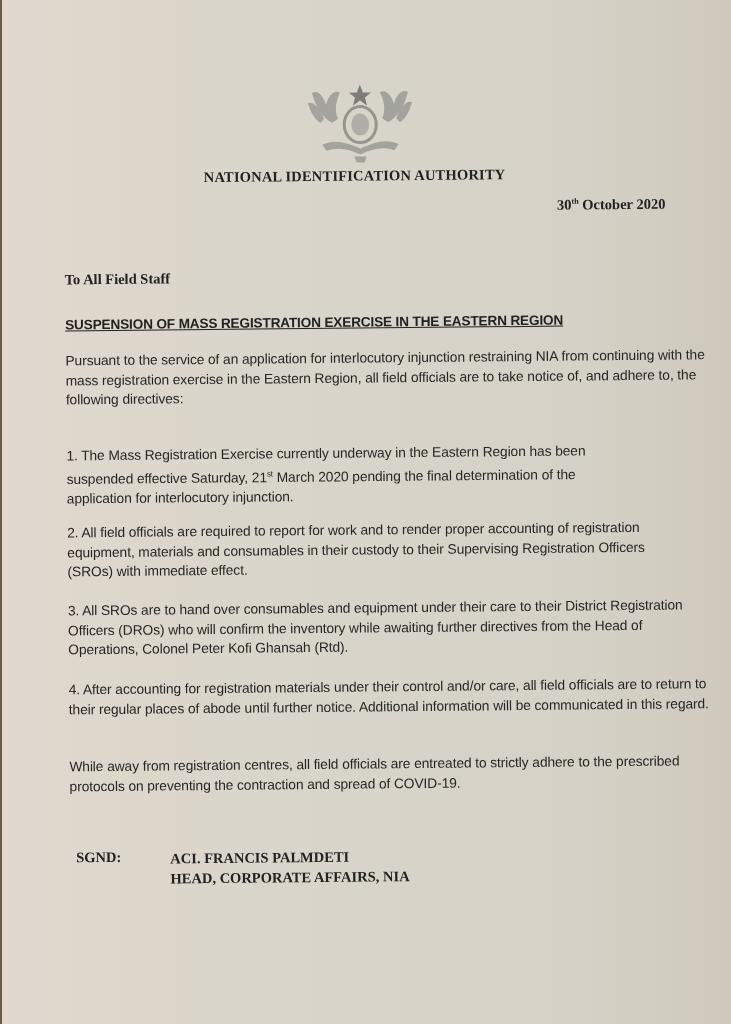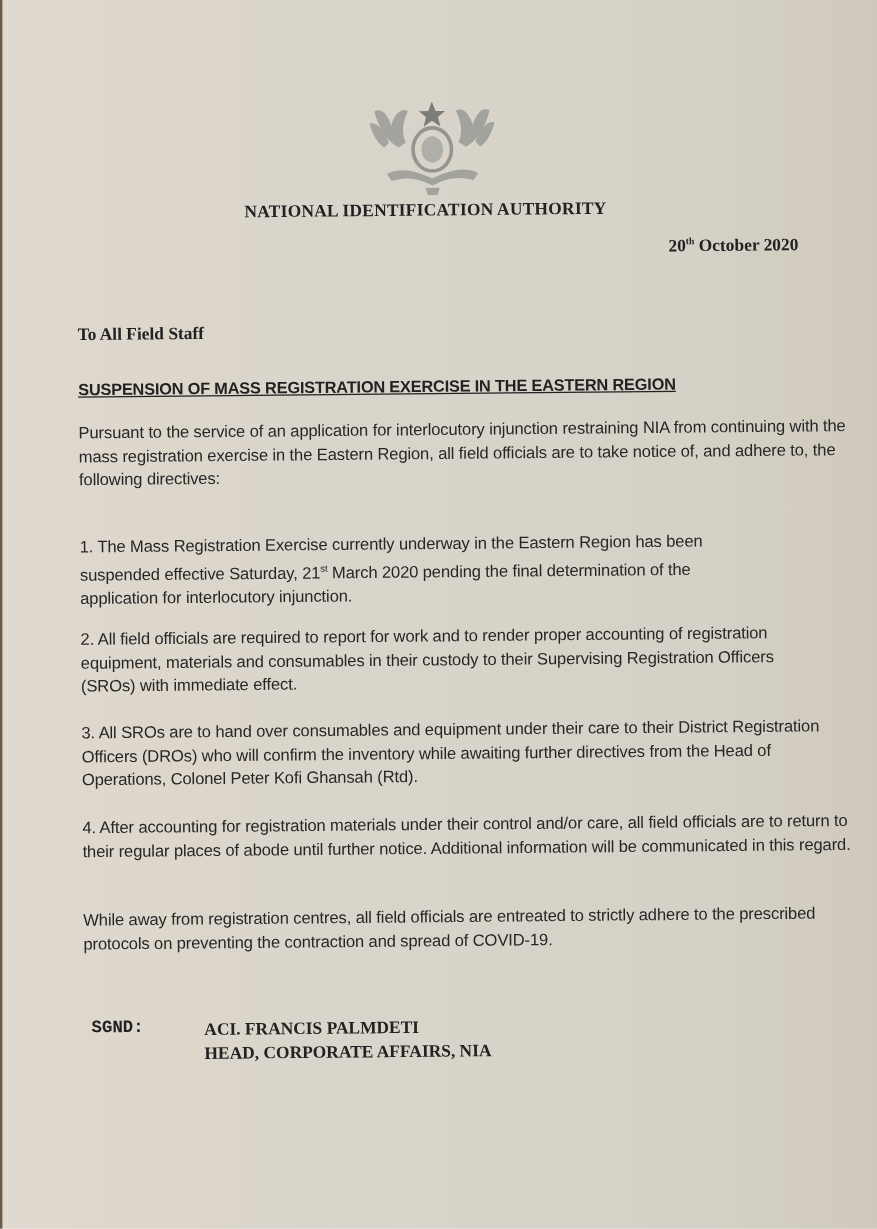--- a/index.html
+++ b/index.html
@@ -11,21 +11,21 @@
   }
   .page { position:absolute; inset:0; transform: rotate(-0.55deg); transform-origin: 0 0; }
   .crest { position:absolute; left:303px; top:82px; width:112px; height:86px; }
   .org { position:absolute; left:202px; top:171px; font-family:"Liberation Serif", serif; font-weight:bold; font-size:14.5px; letter-spacing:0.2px; color:#222; }
   .date { position:absolute; left:555px; top:202px; font-family:"Liberation Serif", serif; font-weight:bold; font-size:14.5px; color:#222; }
   .date sup { font-size:8px; }
   .to { position:absolute; left:62px; top:272px; font-family:"Liberation Serif", serif; font-weight:bold; font-size:14.5px; color:#222; }
   .subject { position:absolute; left:62px; top:318px; font-family:"Liberation Sans", sans-serif; font-weight:bold; font-size:13.6px; text-decoration:underline; color:#222; letter-spacing:-0.15px; }
   .para { position:absolute; left:62px; font-family:"Liberation Sans", sans-serif; font-size:13.8px; line-height:19.5px; color:#262626; width:630px; letter-spacing:-0.1px; }
   .para sup { font-size:8px; }
-  .sig { position:absolute; left:68px; top:850px; font-family:Liberation Mono, monospace; font-weight:bold; font-size:14.5px; color:#222; }
+  .sig { position:absolute; left:68px; top:850px; font-family:Liberation Serif, serif; font-weight:bold; font-size:14.5px; color:#222; }
   .sig-name { position:absolute; left:162px; top:850px; font-family:"Liberation Serif", serif; font-weight:bold; font-size:14.5px; line-height:20px; color:#222; }
   .edge-left { position:absolute; left:0; top:0; width:2px; height:1024px; background:#6b5a45; }
 </style>
 </head>
 <body>
 
 <div class="edge-left"></div>
 
 <div class="page">
 
@@ -45,21 +45,21 @@
         <ellipse cx="56" cy="46" rx="9" ry="11" fill="#a8a8a4"></ellipse>
 
         <path d="M18 66 C30 60 42 64 56 70 C70 64 82 60 94 66 L90 72 C78 68 68 70 56 76 C44 70 34 68 22 72 Z"></path>
         <path d="M50 78 L62 78 L60 84 L52 84 Z"></path>
       </g>
     </svg>
   </div>
 
   <div class="org">NATIONAL IDENTIFICATION AUTHORITY</div>
 
-  <div class="date"><span>20</span><sup>th</sup><span> October 2020</span></div>
+  <div class="date"><span>30</span><sup>th</sup><span> October 2020</span></div>
 
   <div class="to">To All Field Staff</div>
 
   <div class="subject">SUSPENSION OF MASS REGISTRATION EXERCISE IN THE EASTERN REGION</div>
 
   <div class="para" style="top:352px; width:640px;">Pursuant to the service of an application for interlocutory injunction restraining NIA from continuing with the mass registration exercise in the Eastern Region, all field officials are to take notice of, and adhere to, the following directives:</div>
 
   <div class="para" style="top:447px; width:560px;"><span>1. The Mass Registration Exercise currently underway in the Eastern Region has been suspended effective Saturday, 21</span><sup>st</sup><span> March 2020 pending the final determination of the application for interlocutory injunction.</span></div>
 
   <div class="para" style="top:524px; width:600px;">2. All field officials are required to report for work and to render proper accounting of registration equipment, materials and consumables in their custody to their Supervising Registration Officers (SROs) with immediate effect.</div>

